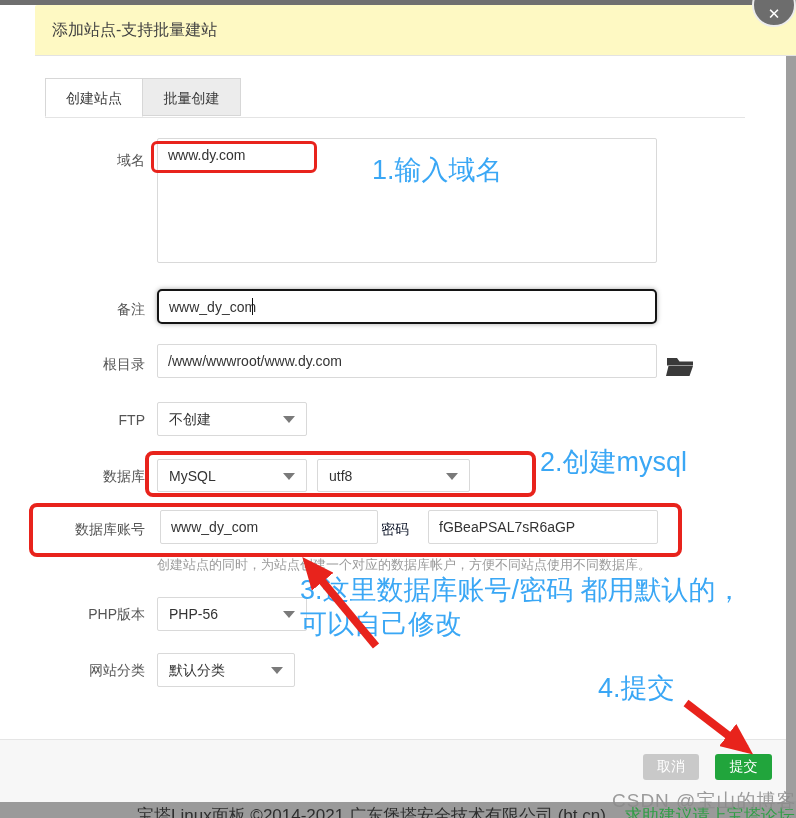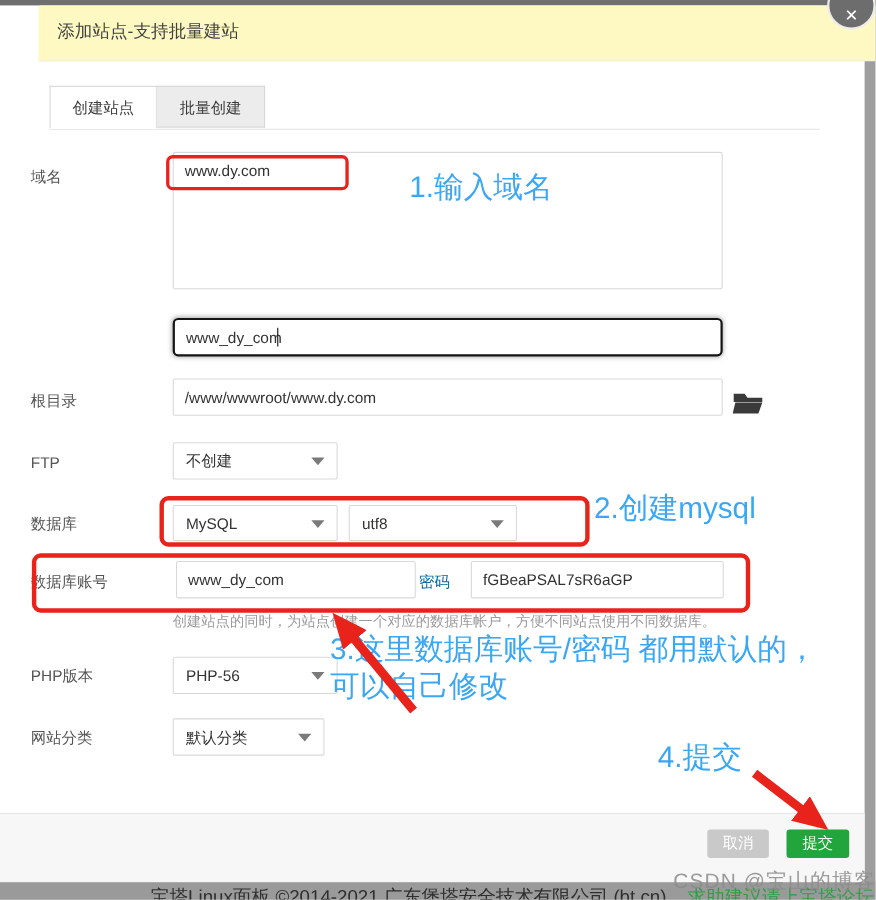--- a/index.html
+++ b/index.html
@@ -16,21 +16,21 @@
   .close-btn{position:absolute;left:752px;top:-22px;width:40px;height:40px;border-radius:50%;
              background:#6d6d6d;border:2px solid #ececec;z-index:12;cursor:pointer;}
   .close-x{position:absolute;left:0;bottom:2px;width:40px;text-align:center;color:#fff;font-size:15px;font-weight:bold;}
   
   .tabbar{position:absolute;left:45px;top:73px;width:700px;height:39px;border-bottom:1px solid #e4e4e4;z-index:2;}
   .tab{position:relative;float:left;width:98px;height:38px;line-height:38px;text-align:center;
        font-size:14px;color:#3c3c3c;border:1px solid #d7d7d7;background:#ececec;cursor:pointer;box-sizing:border-box;}
   .tab.active{background:#fff;border-bottom:1px solid #fff;height:39px;margin-bottom:-1px;z-index:3;}
   .tab + .tab{border-left:none;}
   
-  .flabel{position:absolute;left:0;width:145px;font-size:14px;color:#555;padding-left:28px;}
+  .flabel{position:absolute;left:0;width:145px;text-align:right;font-size:14px;color:#555;}
   .tbox{position:absolute;box-sizing:border-box;border:1px solid #d9d9d9;border-radius:2px;
         font-size:14px;color:#333;background:#fff;}
   textarea.tbox{resize:none;padding:7px 10px;outline:none;font-family:inherit;line-height:18px;}
   input.tbox{padding:6px 10px;outline:none;font-family:inherit;}
   .remark-focus{border:2px solid #141414 !important;border-radius:5px;box-shadow:0 0 5px rgba(0,0,0,.35);}
   .caret-bar{position:absolute;width:1px;height:17px;background:#111;z-index:4;}
   .select{position:absolute;box-sizing:border-box;border:1px solid #d9d9d9;border-radius:2px;background:#fff;
           font-size:14px;color:#333;cursor:pointer;}
   .select .val{position:absolute;left:11px;top:0;line-height:32px;}
   .tri{position:absolute;right:11px;top:13px;width:0;height:0;border-left:6px solid transparent;
@@ -78,20 +78,21 @@
         <span>创建站点</span>
       </div>
       <div class="tab">
         <span>批量创建</span>
       </div>
     </div>
 
     <div class="flabel" style="top:147px;">域名</div>
     <textarea class="tbox" style="left: 157px; top: 133px; width: 500px; height: 125px;">www.dy.com</textarea>
 
+    <div class="flabel" style="top:296px;">备注</div>
     <input class="tbox remark-focus" style="left: 157px; top: 284px; width: 500px; height: 35px;" value="www_dy_com">
     <div class="caret-bar" style="left:252px;top:293px;"></div>
 
     <div class="flabel" style="top:351px;">根目录</div>
     <input class="tbox" style="left: 157px; top: 339px; width: 500px; height: 34px;" value="/www/wwwroot/www.dy.com">
     <div class="folder-btn">
       <svg width="28" height="24" viewBox="0 0 28 24">
         <path fill="#3a3a3a" d="M1 3 h10 l2.5 3.5 H27 v4 H1 z"></path>
         <path fill="#3a3a3a" d="M2.5 11 H27 l-3.5 10 H0 z"></path>
       </svg>
@@ -108,21 +109,21 @@
       <span class="val">MySQL</span>
       <span class="tri"></span>
     </div>
     <div class="select" style="left:317px;top:454px;width:153px;height:33px;">
       <span class="val">utf8</span>
       <span class="tri"></span>
     </div>
 
     <div class="flabel" style="top:516px;">数据库账号</div>
     <input class="tbox" style="left: 160px; top: 505px; width: 218px; height: 34px;" value="www_dy_com">
-    <div class="abs" style="left:381px;top:516px;font-size:14px;color:#0369a1;">密码</div>
+    <div class="abs" style="left:381px;top:516px;font-size:14px;color:#0f172a;">密码</div>
     <input class="tbox" style="left: 428px; top: 505px; width: 230px; height: 34px;" value="fGBeaPSAL7sR6aGP">
     <div class="helper" style="left:157px;top:551px;">创建站点的同时，为站点创建一个对应的数据库帐户，方便不同站点使用不同数据库。</div>
 
     <div class="flabel" style="top:601px;">PHP版本</div>
     <div class="select" style="left:157px;top:592px;width:150px;height:34px;">
       <span class="val">PHP-56</span>
       <span class="tri"></span>
     </div>
 
     <div class="flabel" style="top:657px;">网站分类</div>

